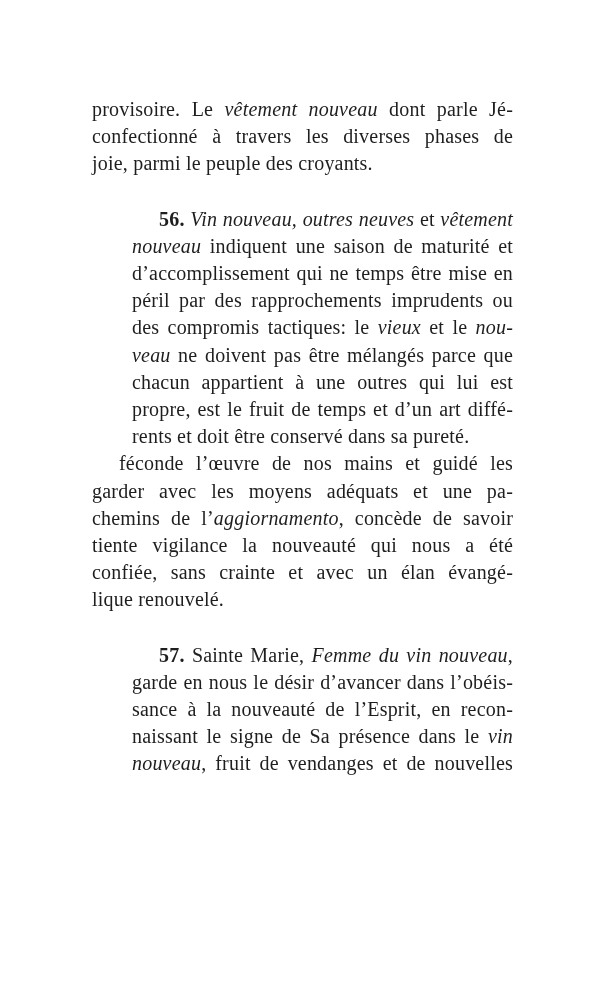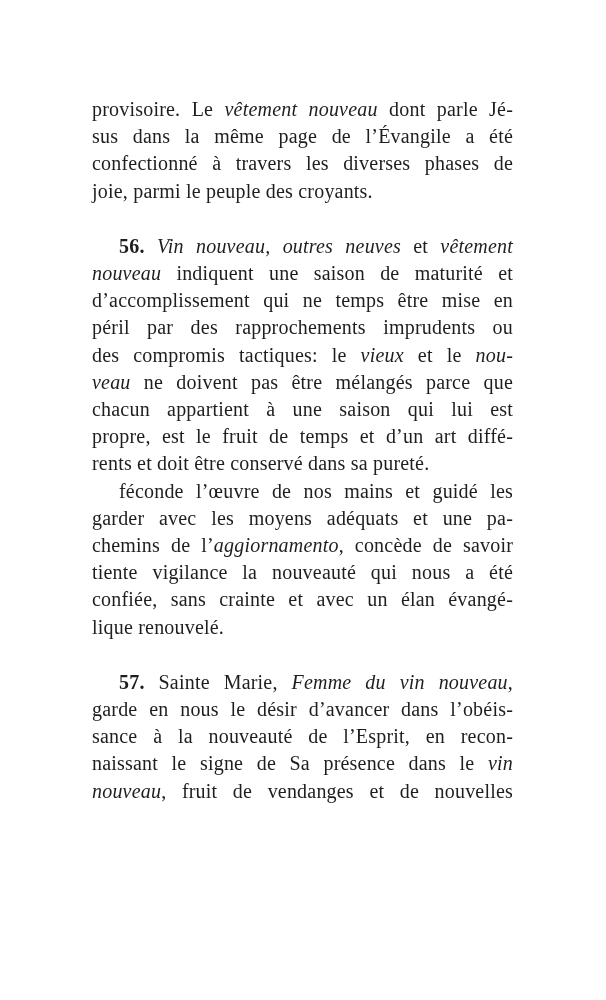--- a/index.html
+++ b/index.html
@@ -18,21 +18,21 @@
     letter-spacing: 0.2px;
     border-radius: 32px;
   }
   .text-block {
     position: absolute;
     left: 92px;
     top: 96px;
     width: 421px;
   }
   .paragraph { margin: 0; }
-  .paragraph.spaced { margin-top: 28px; }
+  .paragraph.spaced { margin-top: 28px; margin-left: 40px; }
   .paragraph.indent .line:first-child { text-indent: 27px; }
   .line {
     text-align: justify;
     text-align-last: justify;
     white-space: normal;
   }
   .line.last {
     text-align-last: left;
   }
   .run-n { font-style: normal; font-weight: normal; }
@@ -46,32 +46,31 @@
     line-height: 27px;
   }
 </style>
 </head>
 <body>
 
 <div class="book-page" style="background: rgb(255, 255, 255); color: rgb(30, 30, 30);">
   <div class="text-block">
       <div class="paragraph">
         <div class="line"><span class="run-n">provisoire. Le </span><span class="run-i">vêtement nouveau</span><span class="run-n"> dont parle Jé-</span></div>
-        <div class="line"><span class="run-n">sus dans la même page de l’Évangile a été</span></div>
         <div class="line"><span class="run-n">confectionné à travers les diverses phases de</span></div>
         <div class="line last"><span class="run-n">joie, parmi le peuple des croyants.</span></div>
       </div>
       <div class="paragraph indent spaced">
         <div class="line"><span class="run-b">56. </span><span class="run-i">Vin nouveau, outres neuves</span><span class="run-n"> et </span><span class="run-i">vêtement</span></div>
         <div class="line"><span class="run-i">nouveau</span><span class="run-n"> indiquent une saison de maturité et</span></div>
         <div class="line"><span class="run-n">d’accomplissement qui ne temps être mise en</span></div>
         <div class="line"><span class="run-n">péril par des rapprochements imprudents ou</span></div>
         <div class="line"><span class="run-n">des compromis tactiques: le </span><span class="run-i">vieux</span><span class="run-n"> et le </span><span class="run-i">nou-</span></div>
         <div class="line"><span class="run-i">veau</span><span class="run-n"> ne doivent pas être mélangés parce que</span></div>
-        <div class="line"><span class="run-n">chacun appartient à une saison qui lui est</span></div>
+        <div class="line"><span class="run-n">chacun appartient à une outres qui lui est</span></div>
         <div class="line"><span class="run-n">propre, est le fruit de temps et d’un art diffé-</span></div>
         <div class="line last"><span class="run-n">rents et doit être conservé dans sa pureté.</span></div>
       </div>
       <div class="paragraph indent">
         <div class="line"><span class="run-n">féconde l’œuvre de nos mains et guidé les</span></div>
         <div class="line"><span class="run-n">garder avec les moyens adéquats et une pa-</span></div>
         <div class="line"><span class="run-n">chemins de l’</span><span class="run-i">aggiornamento</span><span class="run-n">, concède de savoir</span></div>
         <div class="line"><span class="run-n">tiente vigilance la nouveauté qui nous a été</span></div>
         <div class="line"><span class="run-n">confiée, sans crainte et avec un élan évangé-</span></div>
         <div class="line last"><span class="run-n">lique renouvelé.</span></div>

